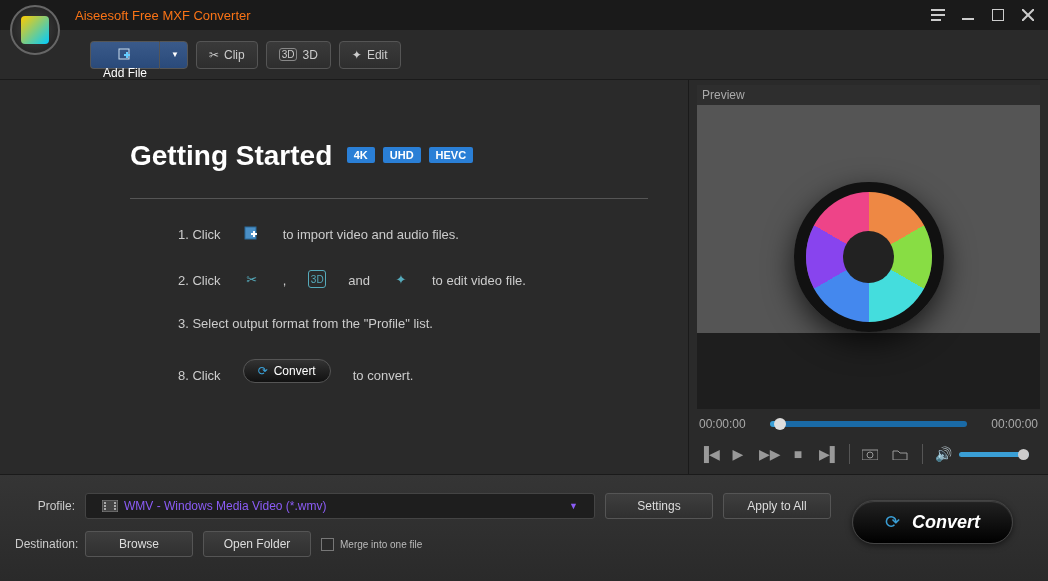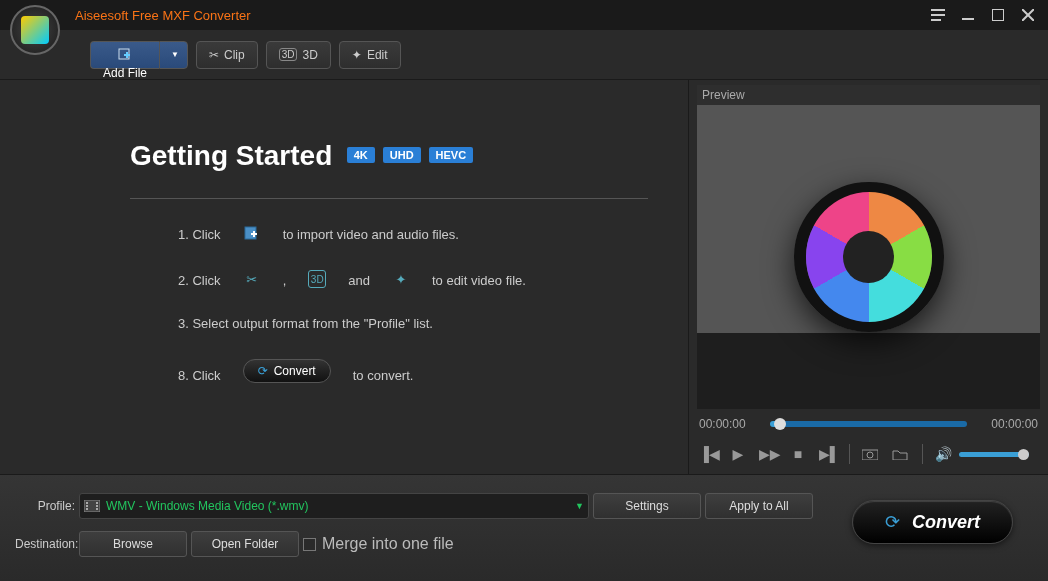--- a/index.html
+++ b/index.html
@@ -44,27 +44,27 @@
 .tl-track { flex: 1; height: 6px; background: linear-gradient(to right, #3a9fd6 0%, #3a9fd6 3%, #1a6aa6 3%, #1a6aa6 100%); border-radius: 3px; position: relative; }
 .tl-thumb { position: absolute; left: 2%; top: -3px; width: 12px; height: 12px; background: #ddd; border-radius: 50%; }
 .player-controls { display: flex; align-items: center; gap: 12px; padding: 5px 2px 10px 2px; }
 .pc-btn { color: #999; cursor: pointer; font-size: 14px; width: 18px; text-align: center; }
 .pc-sep { width: 1px; height: 20px; background: #555; }
 .vol { display: flex; align-items: center; gap: 6px; }
 .vol-track { width: 70px; height: 5px; background: #3a9fd6; border-radius: 3px; position: relative; }
 .vol-thumb { position: absolute; right: 0; top: -3px; width: 11px; height: 11px; background: #ccc; border-radius: 50%; }
 
 .bottom { height: 107px; background: linear-gradient(#353535, #2a2a2a); border-top: 1px solid #1a1a1a; padding: 18px 15px 0 15px; position: relative; }
-.row { display: flex; align-items: center; gap: 4px; margin-bottom: 12px; }
+.row { display: flex; align-items: center; gap: 10px; margin-bottom: 12px; }
 .label { font-size: 12px; color: #ccc; width: 60px; text-align: right; }
-.field { background: #1e1e1e; border: 1px solid #444; border-radius: 3px; padding: 5px 4px; font-size: 12px; color: #22c55e; height: 26px; display: flex; align-items: center; }
+.field { background: #1e1e1e; border: 1px solid #444; border-radius: 3px; padding: 5px 16px; font-size: 12px; color: #8b5cf6; height: 26px; display: flex; align-items: center; }
 .profile-field { width: 510px; justify-content: space-between; }
 .dest-field { width: 510px; }
 .bbtn { background: linear-gradient(#3e3e3e, #303030); border: 1px solid #555; border-radius: 3px; color: #ddd; font-size: 12px; padding: 5px 11px; cursor: pointer; height: 26px; width: 108px; }
-.checkbox-wrap { display: flex; align-items: center; gap: 6px; font-size: 16px; color: #bbb; }
+.checkbox-wrap { display: flex; align-items: center; gap: 6px; font-size: 10px; color: #bbb; }
 .chk { width: 13px; height: 13px; border: 1px solid #777; background: #2a2a2a; }
 .convert-big { position: absolute; right: 35px; top: 25px; background: linear-gradient(#222, #000); border: 1px solid #444; border-radius: 22px; padding: 10px 32px; display: flex; align-items: center; gap: 12px; cursor: pointer; box-shadow: 0 2px 6px rgba(0,0,0,.5), inset 0 1px 1px rgba(255,255,255,.15); }
 .convert-big .rot { color: #3a9fd6; font-size: 18px; }
 .convert-big .label-txt { color: #fff; font-size: 18px; font-weight: bold; font-style: italic; }
 
 svg { display: block; }
 </style>
 </head>
 <body>
 

